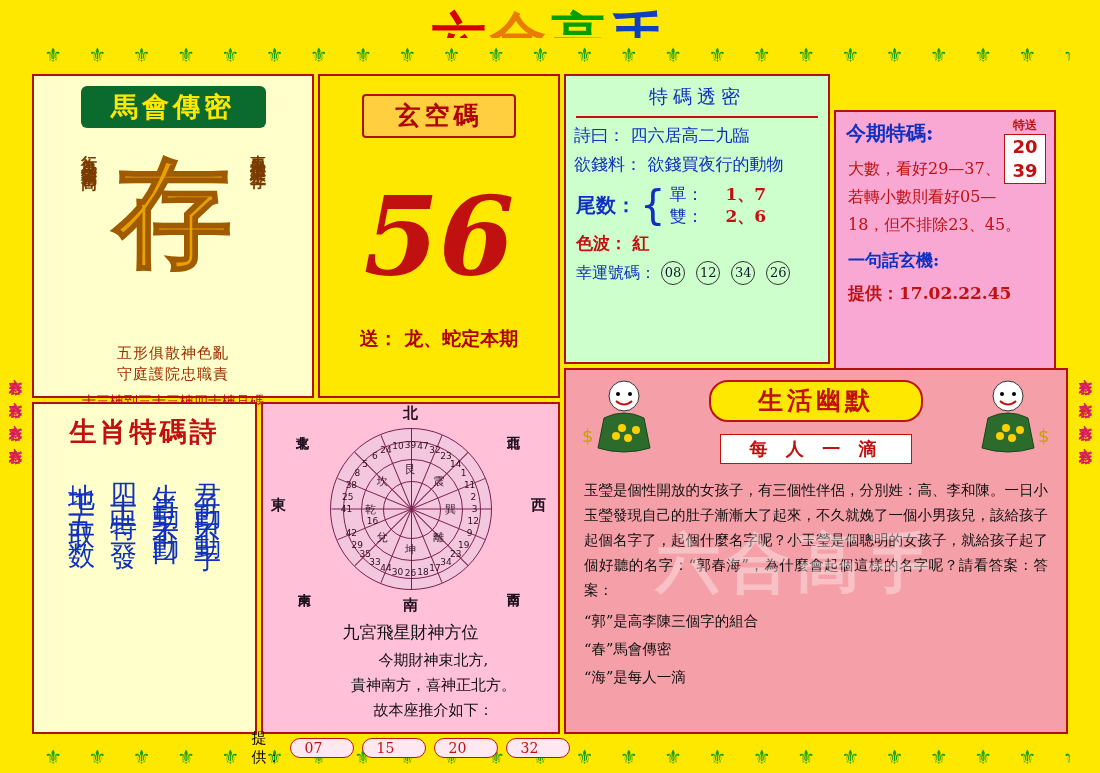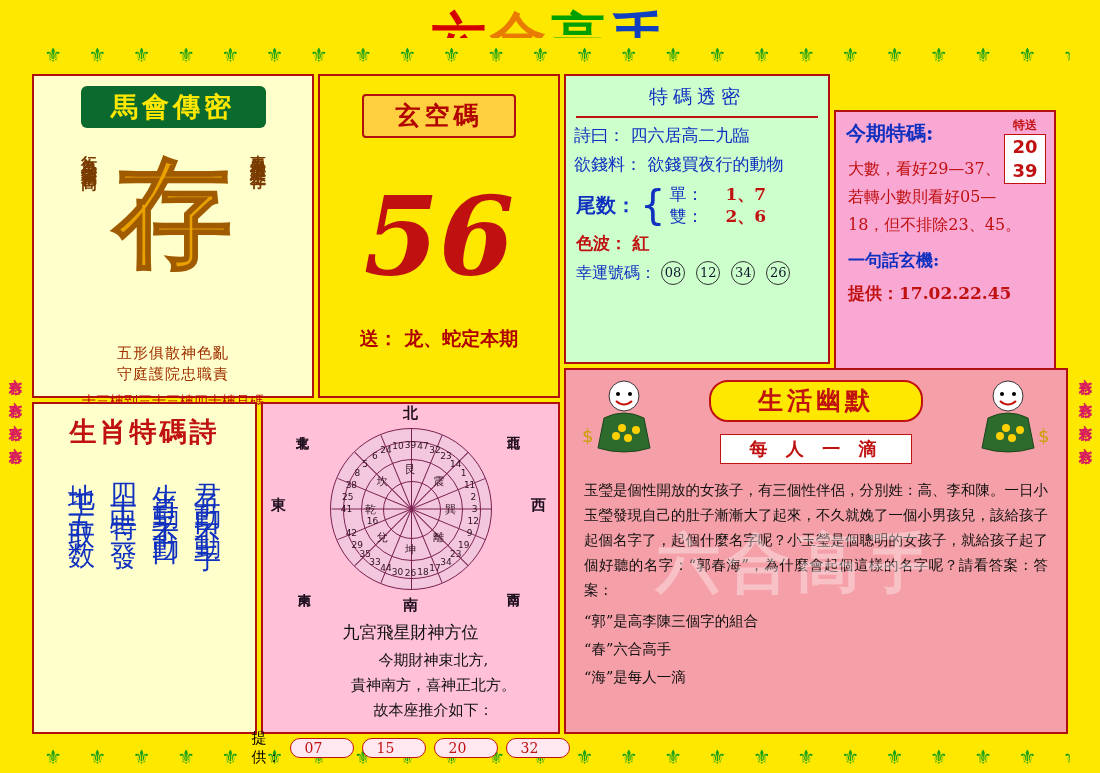--- a/index.html
+++ b/index.html
@@ -465,17 +465,17 @@
         <circle cx="44" cy="50" r="4" fill="#ffd000"></circle>
           <circle cx="58" cy="52" r="4" fill="#ffd000"></circle>
         <text x="76" y="64" font-size="18" fill="#c8a000" font-family="DejaVu Sans">$</text>
       </svg>
     </div>
     <div class="hm-title">生活幽默</div>
     <div class="hm-sub">每 人 一 滴</div>
     <div class="watermark">六合高手</div>
     <div class="hm-body">玉瑩是個性開放的女孩子，有三個性伴侶，分別姓：高、李和陳。一日小玉瑩發現自己的肚子漸漸大了起來，不久就娩了一個小男孩兒，該給孩子起個名字了，起個什麼名字呢？小玉瑩是個聰明的女孩子，就給孩子起了個好聽的名字：“郭春海”，為什麼會起個這樣的名字呢？請看答案：答案：</div>
     <div class="hm-line">“郭”是高李陳三個字的組合</div>
-    <div class="hm-line">“春”六合高手</div>
+    <div class="hm-line">“春”馬會傳密</div>
     <div class="hm-line">“海”是每人一滴</div>
   </div>
 
 </div>
 
 </body></html>

